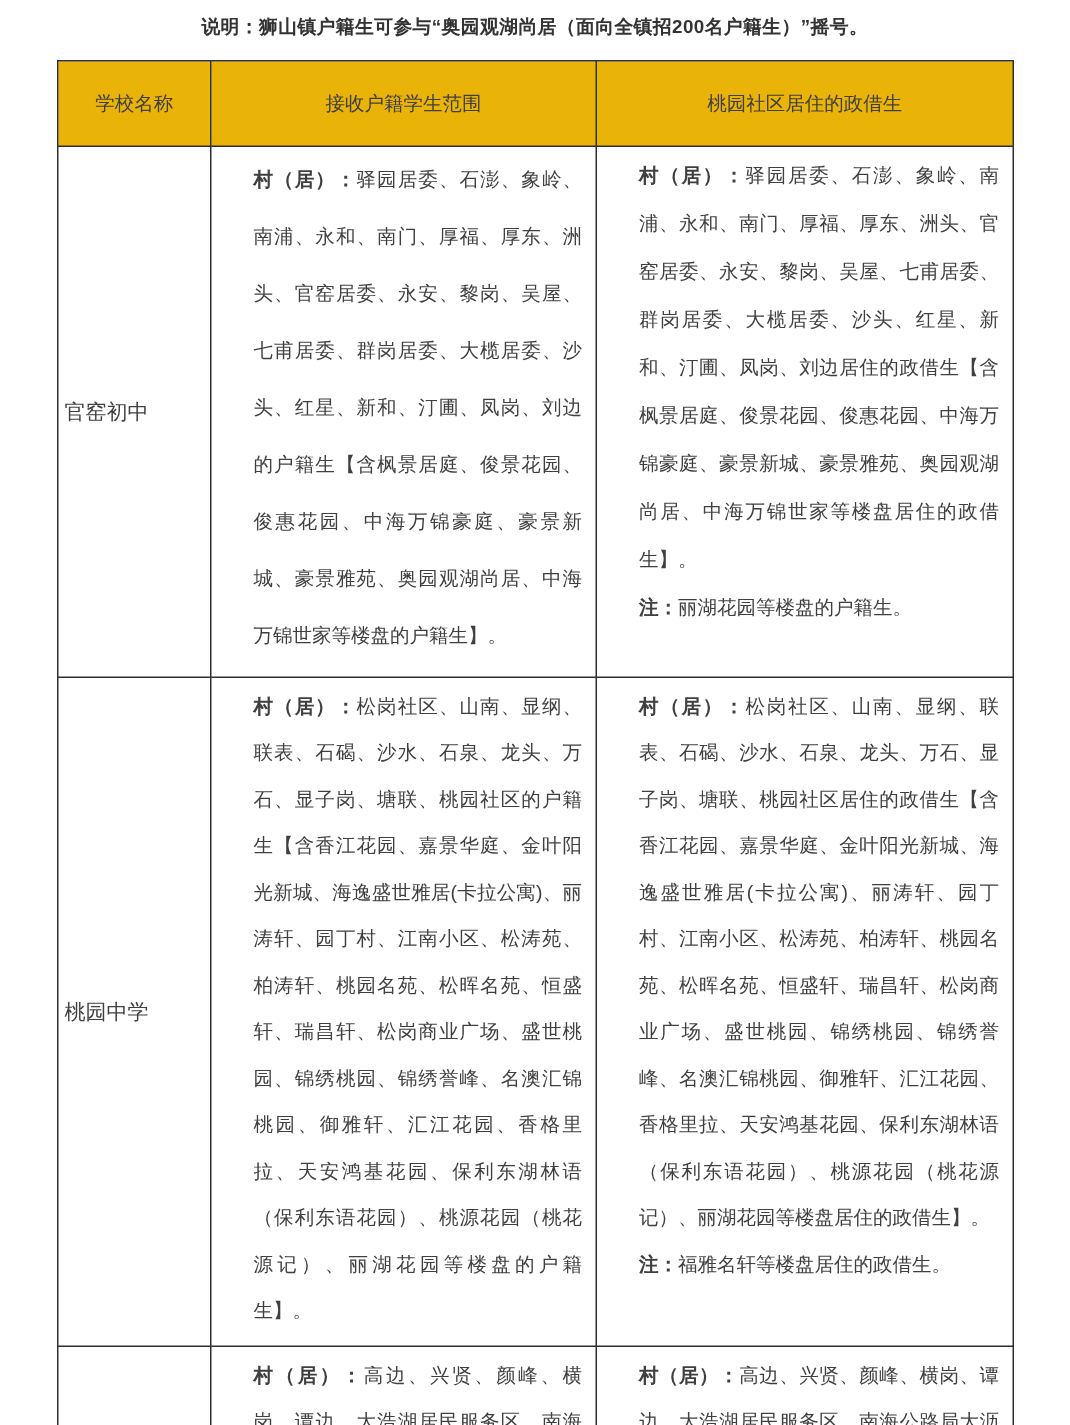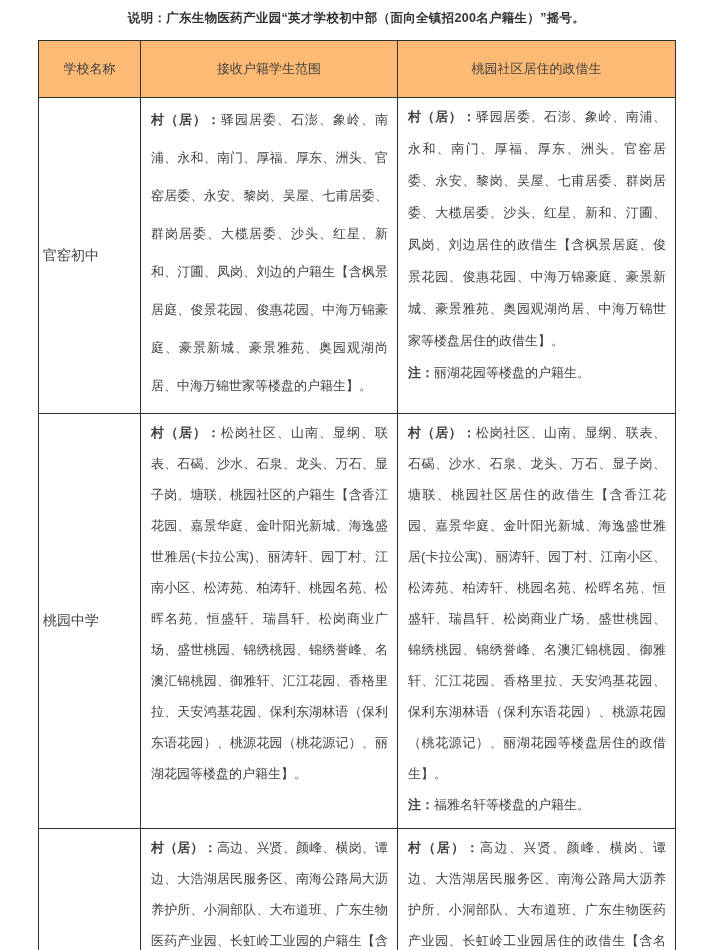--- a/index.html
+++ b/index.html
@@ -28,48 +28,48 @@
     border:1px solid #2f2f2f;
     box-sizing:border-box;
   }
   .range-table th {
     height:57px;
     font-weight:normal;
     font-size:13px;
     color:#3f3f3f;
     text-align:center;
     vertical-align:middle;
-    background:#fdba74;
+    background:#eab308;
   }
   td.school-cell {
     text-align:left;
     vertical-align:middle;
     font-size:14px;
     padding:0 4px;
   }
   td.text-cell {
     vertical-align:top;
-    padding:3px 9px 8px 10px;
+    padding:3px 9px 8px 28px;
     font-size:13px;
     text-align:justify;
   }
   td.text-cell p { margin:0; line-height:31px; }
   tr.r0 td.household-cell p { line-height:38px; }
   tr.r0 td.policy-cell p { line-height:32px; }
   .bold-prefix { font-weight:bold; }
   tr.r0 { height:265px; }
   tr.r1 { height:352px; }
   tr.r2 { height:330px; }
 </style>
 </head>
 <body>
 
 <div class="page">
 
-  <p class="page-note">说明：广东生物医药产业园“英才学校初中部（面向全镇招200名户籍生）”摇号。</p>
+  <p class="page-note">说明：狮山镇户籍生可参与“奥园观湖尚居（面向全镇招200名户籍生）”摇号。</p>
 
   <table class="range-table">
     <colgroup>
       <col style="width:102px">
       <col style="width:257px">
       <col style="width:278px">
     </colgroup>
     <thead>
       <tr>
         <th>学校名称</th>
@@ -90,21 +90,21 @@
         </td>
       </tr>
 
       <tr class="r1">
         <td class="school-cell">桃园中学</td>
         <td class="text-cell household-cell">
           <p><span class="bold-prefix">村（居）：</span><span>松岗社区、山南、显纲、联表、石碣、沙水、石泉、龙头、万石、显子岗、塘联、桃园社区的户籍生【含香江花园、嘉景华庭、金叶阳光新城、海逸盛世雅居(卡拉公寓)、丽涛轩、园丁村、江南小区、松涛苑、柏涛轩、桃园名苑、松晖名苑、恒盛轩、瑞昌轩、松岗商业广场、盛世桃园、锦绣桃园、锦绣誉峰、名澳汇锦桃园、御雅轩、汇江花园、香格里拉、天安鸿基花园、保利东湖林语（保利东语花园）、桃源花园（桃花源记）、丽湖花园等楼盘的户籍生】。</span></p>
         </td>
         <td class="text-cell policy-cell">
           <p><span class="bold-prefix">村（居）：</span><span>松岗社区、山南、显纲、联表、石碣、沙水、石泉、龙头、万石、显子岗、塘联、桃园社区居住的政借生【含香江花园、嘉景华庭、金叶阳光新城、海逸盛世雅居(卡拉公寓)、丽涛轩、园丁村、江南小区、松涛苑、柏涛轩、桃园名苑、松晖名苑、恒盛轩、瑞昌轩、松岗商业广场、盛世桃园、锦绣桃园、锦绣誉峰、名澳汇锦桃园、御雅轩、汇江花园、香格里拉、天安鸿基花园、保利东湖林语（保利东语花园）、桃源花园（桃花源记）、丽湖花园等楼盘居住的政借生】。</span></p>
-          <p class="cell-note"><span class="bold-prefix">注：</span><span>福雅名轩等楼盘的户籍生。</span></p>
+          <p class="cell-note"><span class="bold-prefix">注：</span><span>福雅名轩等楼盘居住的政借生。</span></p>
         </td>
       </tr>
 
       <tr class="r2">
         <td class="school-cell">大圃中学</td>
         <td class="text-cell household-cell">
           <p><span class="bold-prefix">村（居）：</span><span>高边、兴贤、颜峰、横岗、谭边、大浩湖居民服务区、南海公路局大沥养护所、小洞部队、大布道班、广东生物医药产业园、长虹岭工业园的户籍生【含名汇浩湖湾、金棕榈湾、金棕榈园、广佛新世界[含雍怡雅居、骏景豪苑、晓峰豪庭、云悦果岭、华仕半山、嘉朗湖畔(庄园)、上城、凯璟湾等]、恒湖轩、鸿业畔湖居、福雅名轩等楼盘的户籍生】。</span></p>
         </td>
         <td class="text-cell policy-cell">
           <p><span class="bold-prefix">村（居）：</span><span>高边、兴贤、颜峰、横岗、谭边、大浩湖居民服务区、南海公路局大沥养护所、小洞部队、大布道班、广东生物医药产业园、长虹岭工业园居住的政借生【含名汇浩湖湾、金棕榈湾、金棕榈园、广佛新世界[含雍怡雅居、骏景豪苑、晓峰豪庭、云悦果岭、华仕半山、嘉朗湖畔(庄园)、上城、凯璟湾等]、恒湖轩、鸿业畔湖居、福雅名轩等楼盘居住的政借生】。</span></p>

